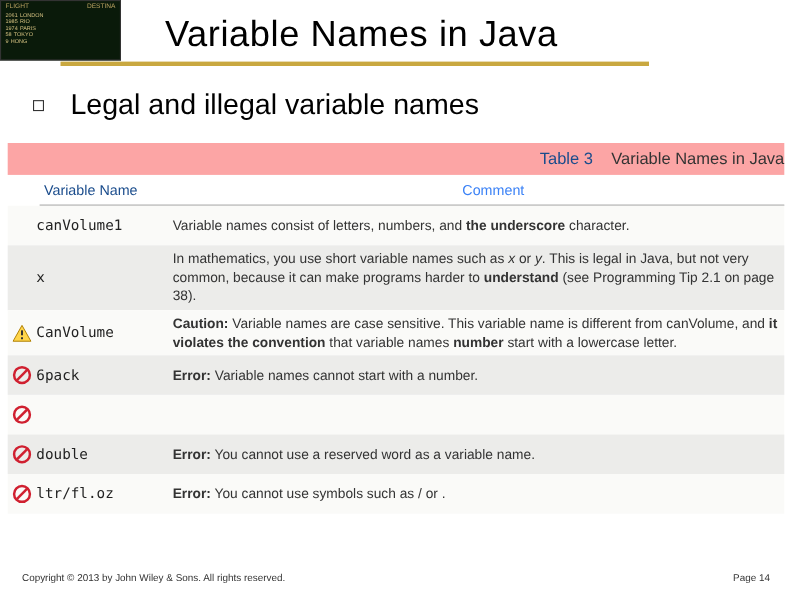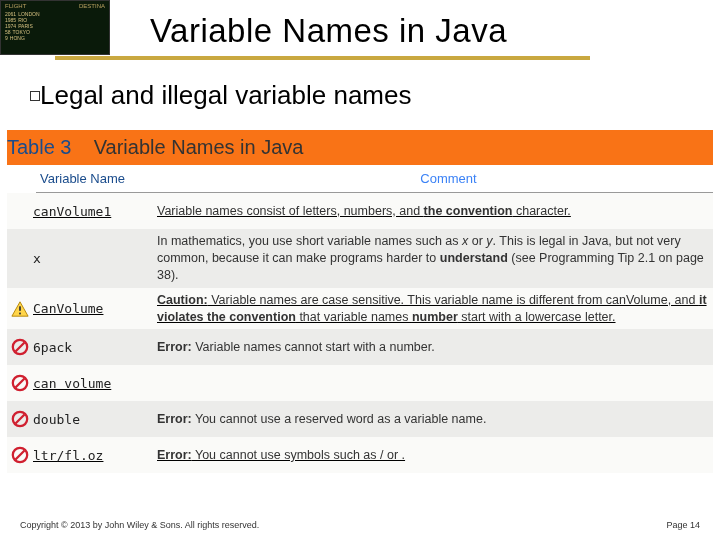--- a/index.html
+++ b/index.html
@@ -3,32 +3,32 @@
 <meta charset="utf-8">
 <style>
   * { margin: 0; padding: 0; box-sizing: border-box; }
   body { width: 720px; height: 540px; font-family: Arial, sans-serif; background: #fff; position: relative; }
   .header-area { position: relative; height: 70px; }
   .flight-board { position: absolute; left: 0; top: 0; width: 110px; height: 55px; background: #0a1a0a; border: 1px solid #333; }
   .flight-board .fb-head { color: #b8a060; font-size: 6px; padding: 2px 4px; display: flex; justify-content: space-between; }
   .flight-board .fb-row { color: #d4c080; font-size: 5px; padding: 0 4px; display: flex; gap: 2px; }
   .title { position: absolute; left: 150px; top: 12px; font-size: 33px; font-weight: 400; color: #000; letter-spacing: 0.5px; }
   .gold-line { position: absolute; left: 55px; top: 56px; width: 535px; height: 4px; background: #c9a840; }
-  .bullet-row { position: absolute; left: 30px; top: 80px; display: flex; align-items: center; gap: 0; }
+  .bullet-row { position: absolute; left: 30px; top: 80px; display: flex; align-items: center; gap: 24px; }
   .bullet { width: 10px; height: 10px; border: 1px solid #333; display: inline-block; }
   .bullet-text { font-size: 26px; color: #000; }
   .table-wrap { position: absolute; left: 7px; top: 130px; width: 706px; }
-  .table-caption { background: #f97316; text-align: left; padding: 6px 0; font-size: 20px; }
+  .table-caption { background: #fca5a5; text-align: right; padding: 6px 0; font-size: 15px; }
   .table-caption .tnum { color: #1a4c8c; font-weight: 500; }
   .table-caption .ttitle { color: #333; }
   .thead { display: flex; border-bottom: 1px solid #999; margin-left: 29px; }
   .thead .col1 { width: 148px; color: #1a4c8c; font-size: 13px; padding: 6px 4px; }
   .thead .col2 { flex: 1; color: #3b82f6; font-size: 13px; padding: 6px 4px; text-align: center; }
   .trow { display: flex; align-items: center; min-height: 36px; }
-  .trow.odd { background: #fafaf8; text-decoration: underline; }
+  .trow.odd { background: #fafaf8; }
   .trow.even { background: #ececea; }
   .icon-cell { width: 26px; display: flex; justify-content: center; align-items: center; }
   .varname { width: 122px; font-family: Consolas, monospace; font-size: 13px; color: #222; padding: 4px 0; }
   .comment { flex: 1; font-size: 12.5px; color: #333; padding: 4px 6px 4px 2px; line-height: 1.35; }
   .comment b { font-weight: bold; }
   .comment i { font-style: italic; }
   .footer { position: absolute; left: 20px; bottom: 10px; width: 680px; display: flex; justify-content: space-between; font-size: 9px; color: #333; text-align: right; }
 </style>
 </head>
 <body>
@@ -78,21 +78,21 @@
     <span class="ttitle">Variable Names in Java</span>
   </div>
   <div class="thead">
     <div class="col1">Variable Name</div>
     <div class="col2">Comment</div>
   </div>
   <div id="table-body">
       <div class="trow odd">
         <div class="icon-cell"></div>
         <div class="varname">canVolume1</div>
-        <div class="comment">Variable names consist of letters, numbers, and <b>the convention</b> character.</div>
+        <div class="comment">Variable names consist of letters, numbers, and <b>the underscore</b> character.</div>
       </div>
       <div class="trow even">
         <div class="icon-cell"></div>
         <div class="varname">x</div>
         <div class="comment">In mathematics, you use short variable names such as <i>x</i> or <i>y</i>. This is legal in Java, but not very common, because it can make programs harder to <b>understand</b> (see Programming Tip 2.1 on page 38).</div>
       </div>
       <div class="trow odd">
         <div class="icon-cell">
           <svg width="18" height="18" viewBox="0 0 20 20">
             <polygon points="10,2 19,18 1,18" fill="#ffd54a" stroke="#b08000" stroke-width="1"></polygon>
@@ -113,21 +113,20 @@
         <div class="varname">6pack</div>
         <div class="comment"><b>Error:</b> Variable names cannot start with a number.</div>
       </div>
       <div class="trow odd">
         <div class="icon-cell">
           <svg width="18" height="18" viewBox="0 0 20 20">
             <circle cx="10" cy="10" r="8" fill="none" stroke="#d02030" stroke-width="2.5"></circle>
             <line x1="5" y1="15" x2="15" y2="5" stroke="#d02030" stroke-width="2.5"></line>
           </svg>
         </div>
-        <div class="varname">can volume</div>
       </div>
       <div class="trow even">
         <div class="icon-cell">
           <svg width="18" height="18" viewBox="0 0 20 20">
             <circle cx="10" cy="10" r="8" fill="none" stroke="#d02030" stroke-width="2.5"></circle>
             <line x1="5" y1="15" x2="15" y2="5" stroke="#d02030" stroke-width="2.5"></line>
           </svg>
         </div>
         <div class="varname">double</div>
         <div class="comment"><b>Error:</b> You cannot use a reserved word as a variable name.</div>

